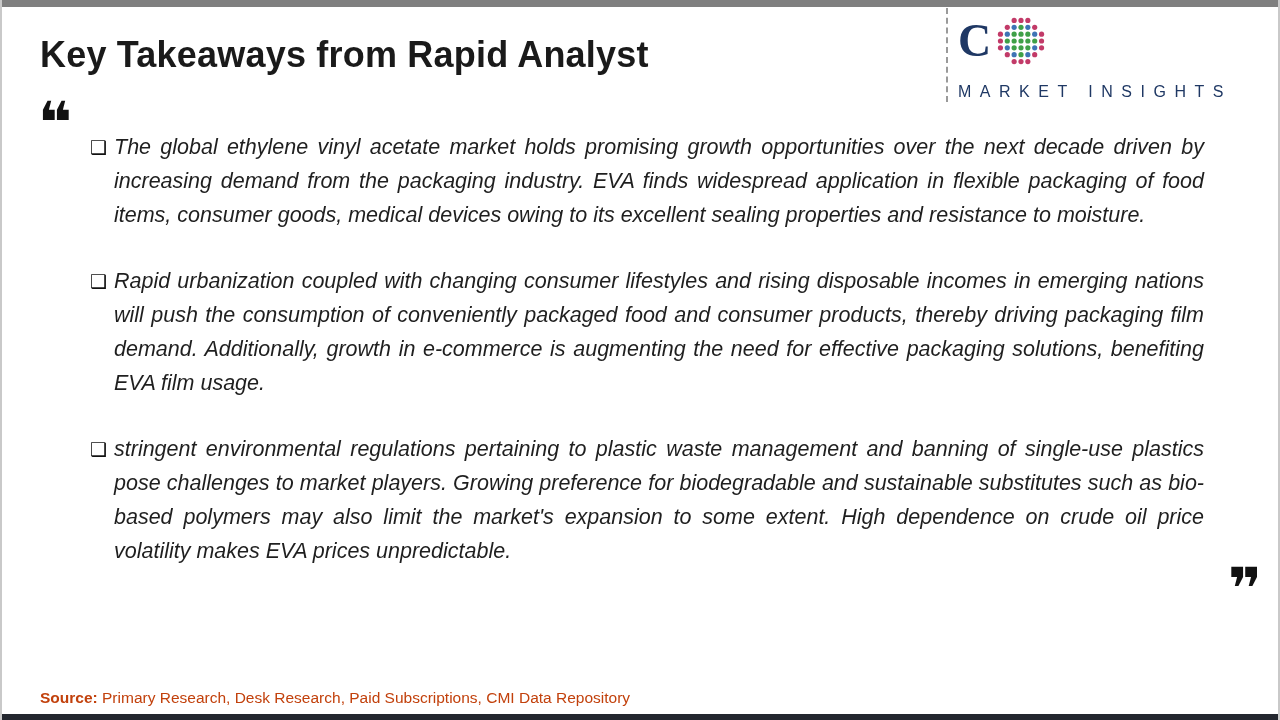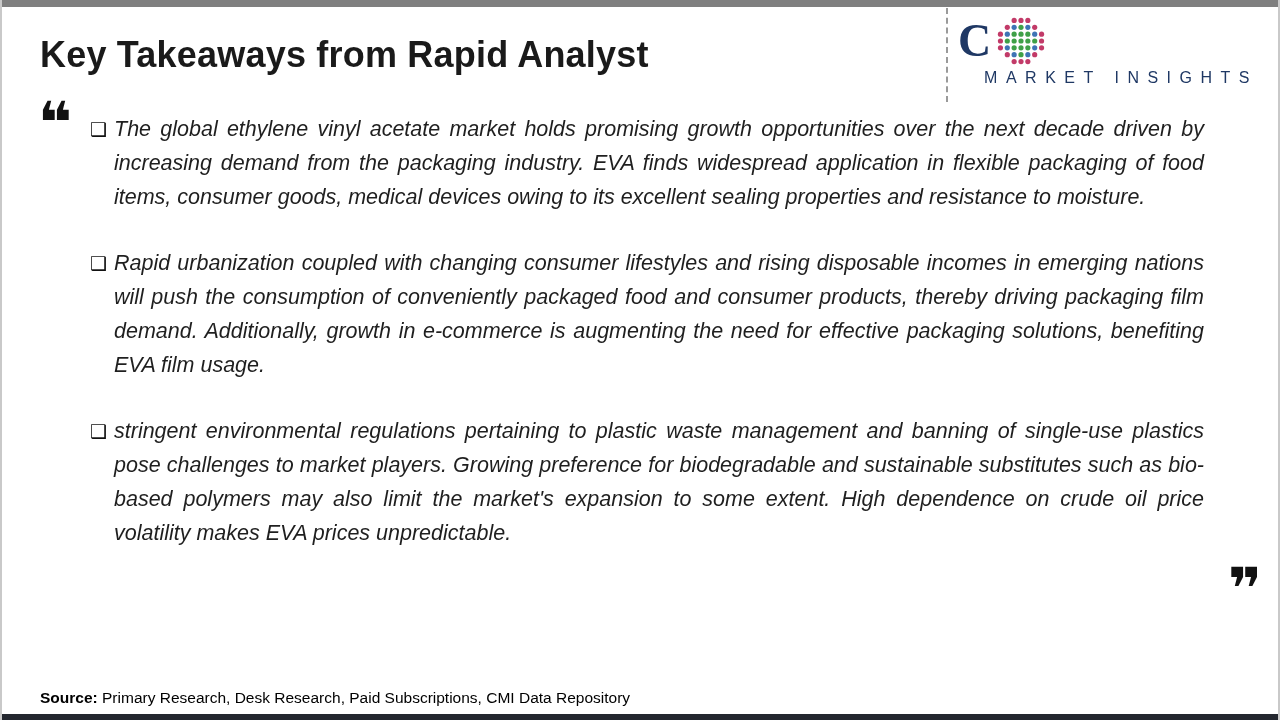--- a/index.html
+++ b/index.html
@@ -37,50 +37,50 @@
   }
   .brand-row{
     display:flex;align-items:center;justify-content:flex-start;
     font-family:"Liberation Serif", serif;
     font-weight:700;font-size:46px;letter-spacing:3px;line-height:1;
     color:#1f3864;
   }
   .globe-icon{margin:0 2px;flex:0 0 auto;}
   .dg{fill:#3fa047}.db{fill:#3e74b5}.dm{fill:#c23a68}
   .brand-sub{
-    margin-top:3px;
+    margin-top:17px;
     font-size:16px;letter-spacing:8.5px;font-weight:400;
-    color:#1f3864;white-space:nowrap;text-align:right;
+    color:#1f3864;white-space:nowrap;
   }
   .quote{
     position:absolute;
     font-family:"DejaVu Sans", sans-serif;
     font-size:58px;line-height:1;color:#111;font-weight:700;
   }
   .quote-open{left:36px;top:94px;}
   .quote-close{right:16px;top:560px;}
   .content{
     position:absolute;left:88px;top:112px;width:1114px;
   }
   .para{
-    margin:0 0 32px 0;
+    margin:18px 0 32px 0;
     padding-left:24px;
     font-style:italic;
     font-size:21.5px;line-height:34px;color:#1f1f1f;
     text-align:justify;
   }
   .bullet{
     display:inline-block;width:24px;margin-left:-24px;
     font-style:normal;
     font-family:"DejaVu Sans", sans-serif;
     font-size:19px;color:#111;
   }
   .source-line{
     position:absolute;left:38px;bottom:13px;margin:0;
-    font-size:15.5px;color:#000000;text-align:center;
+    font-size:15.5px;color:#c2410c;text-align:center;
   }
   .source-line b{font-weight:700;}
 </style>
 </head>
 <body>
 
 <div class="slide">
 
   <div class="top-bar"></div>
 

